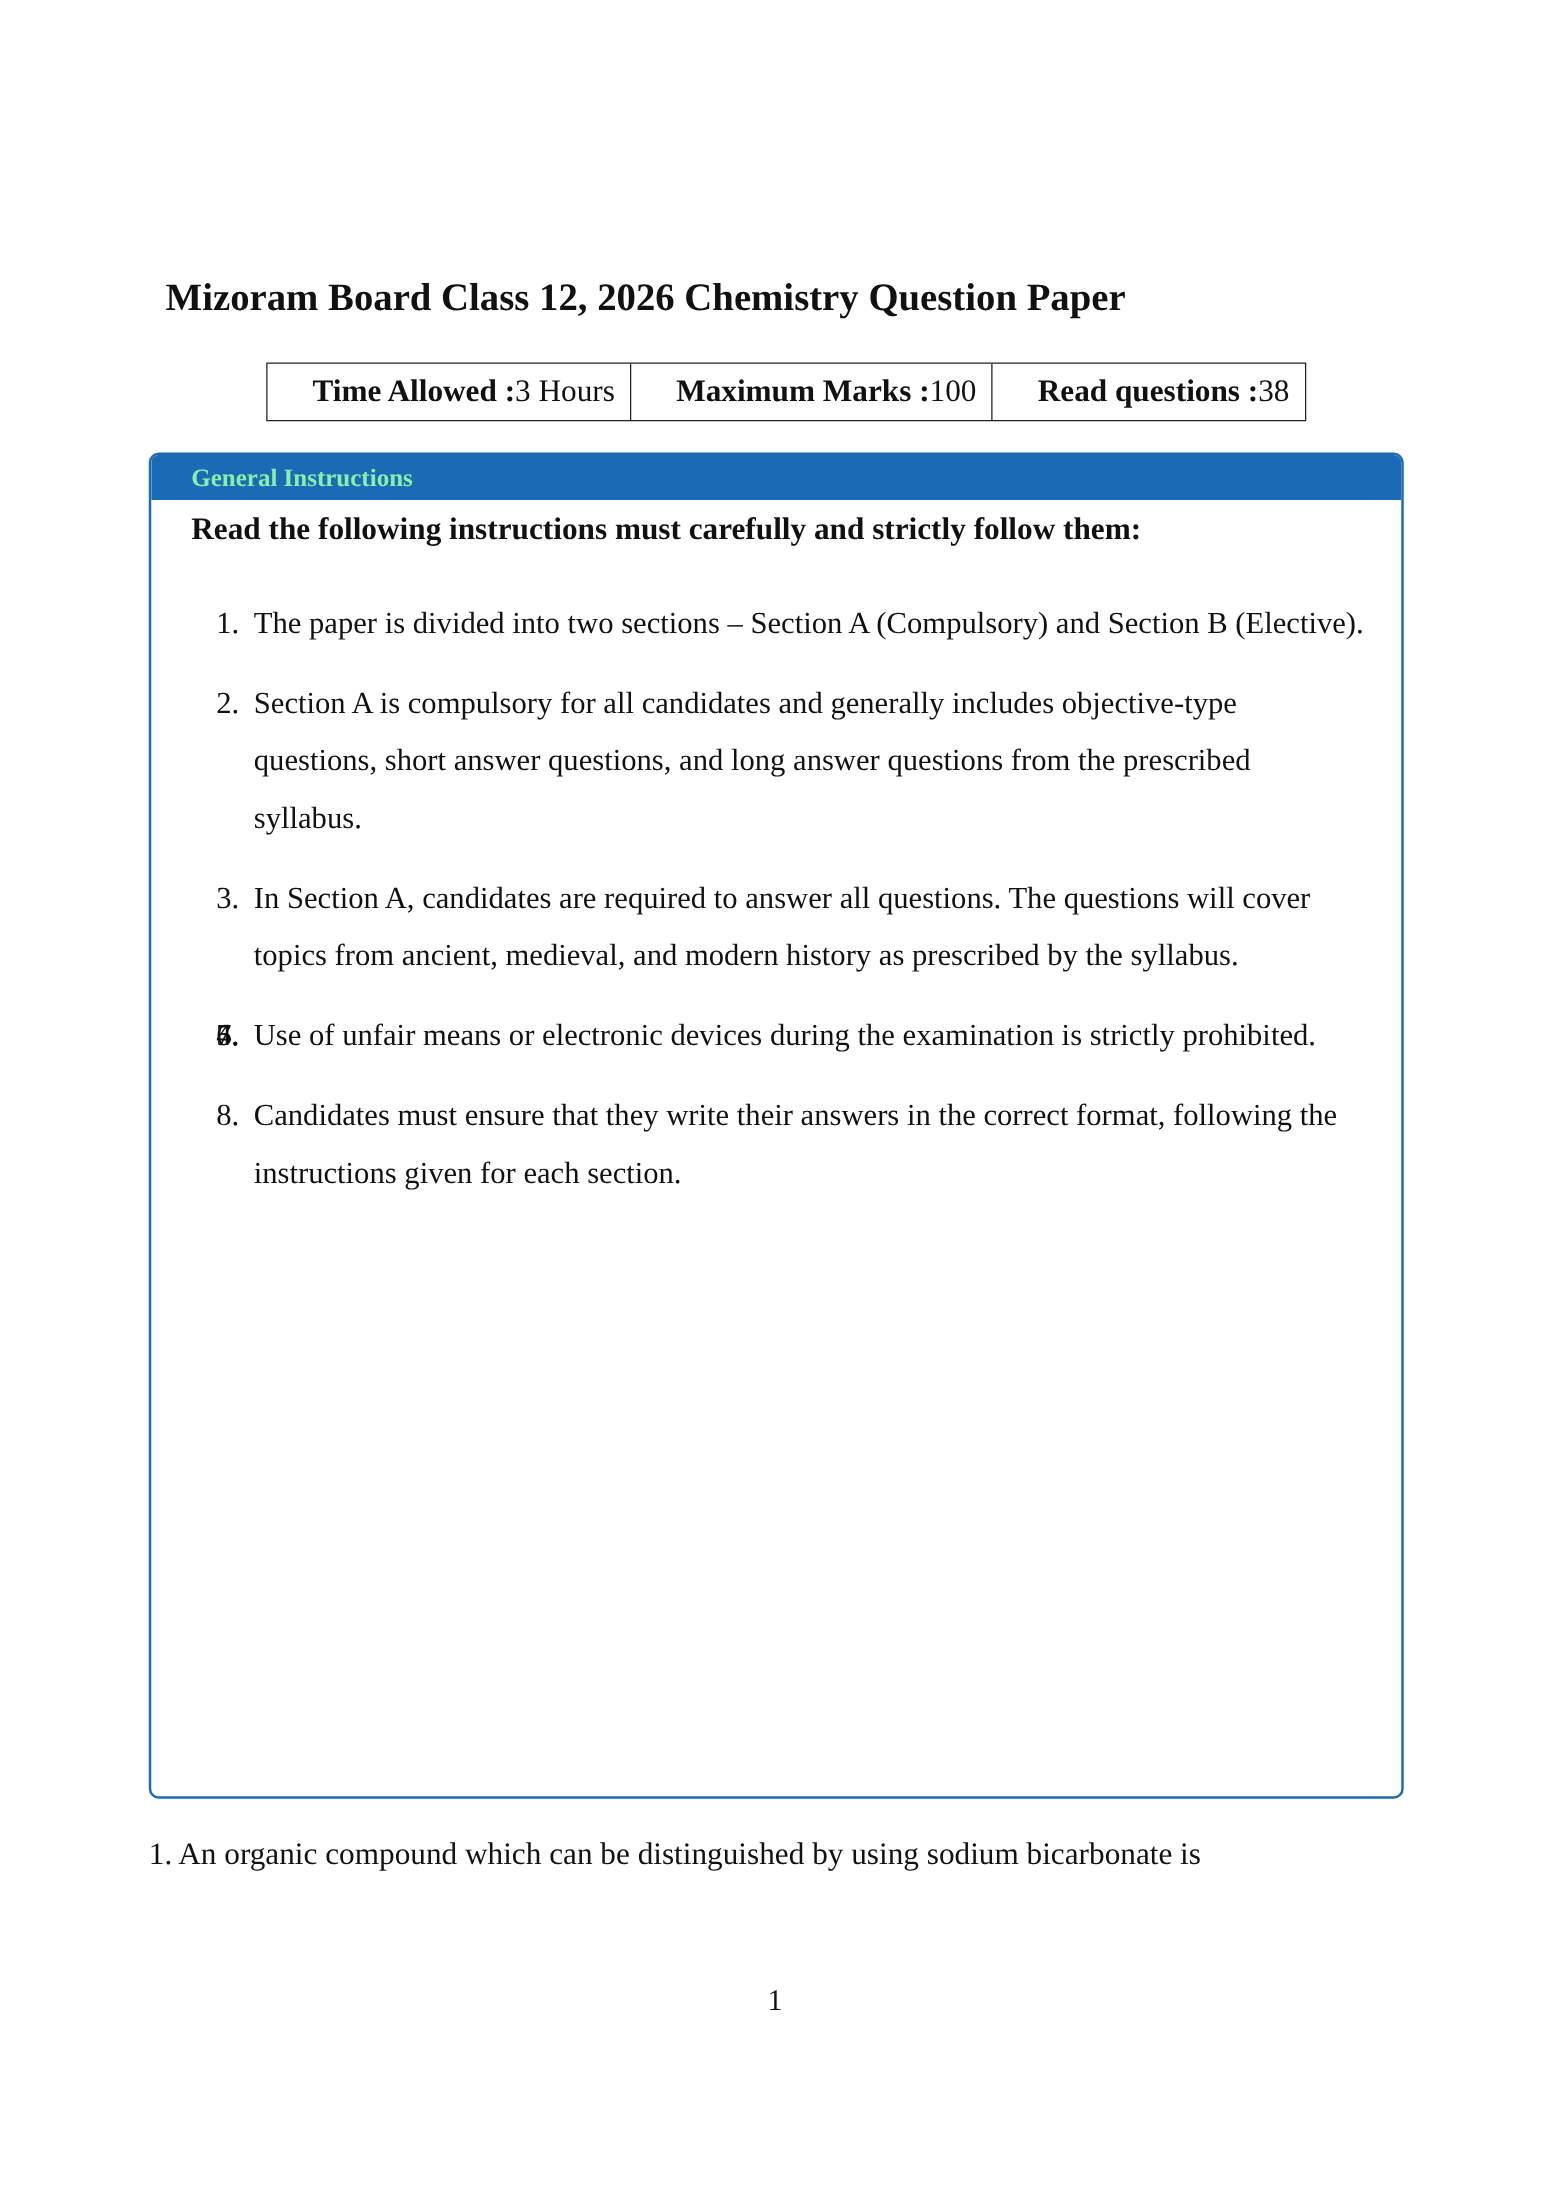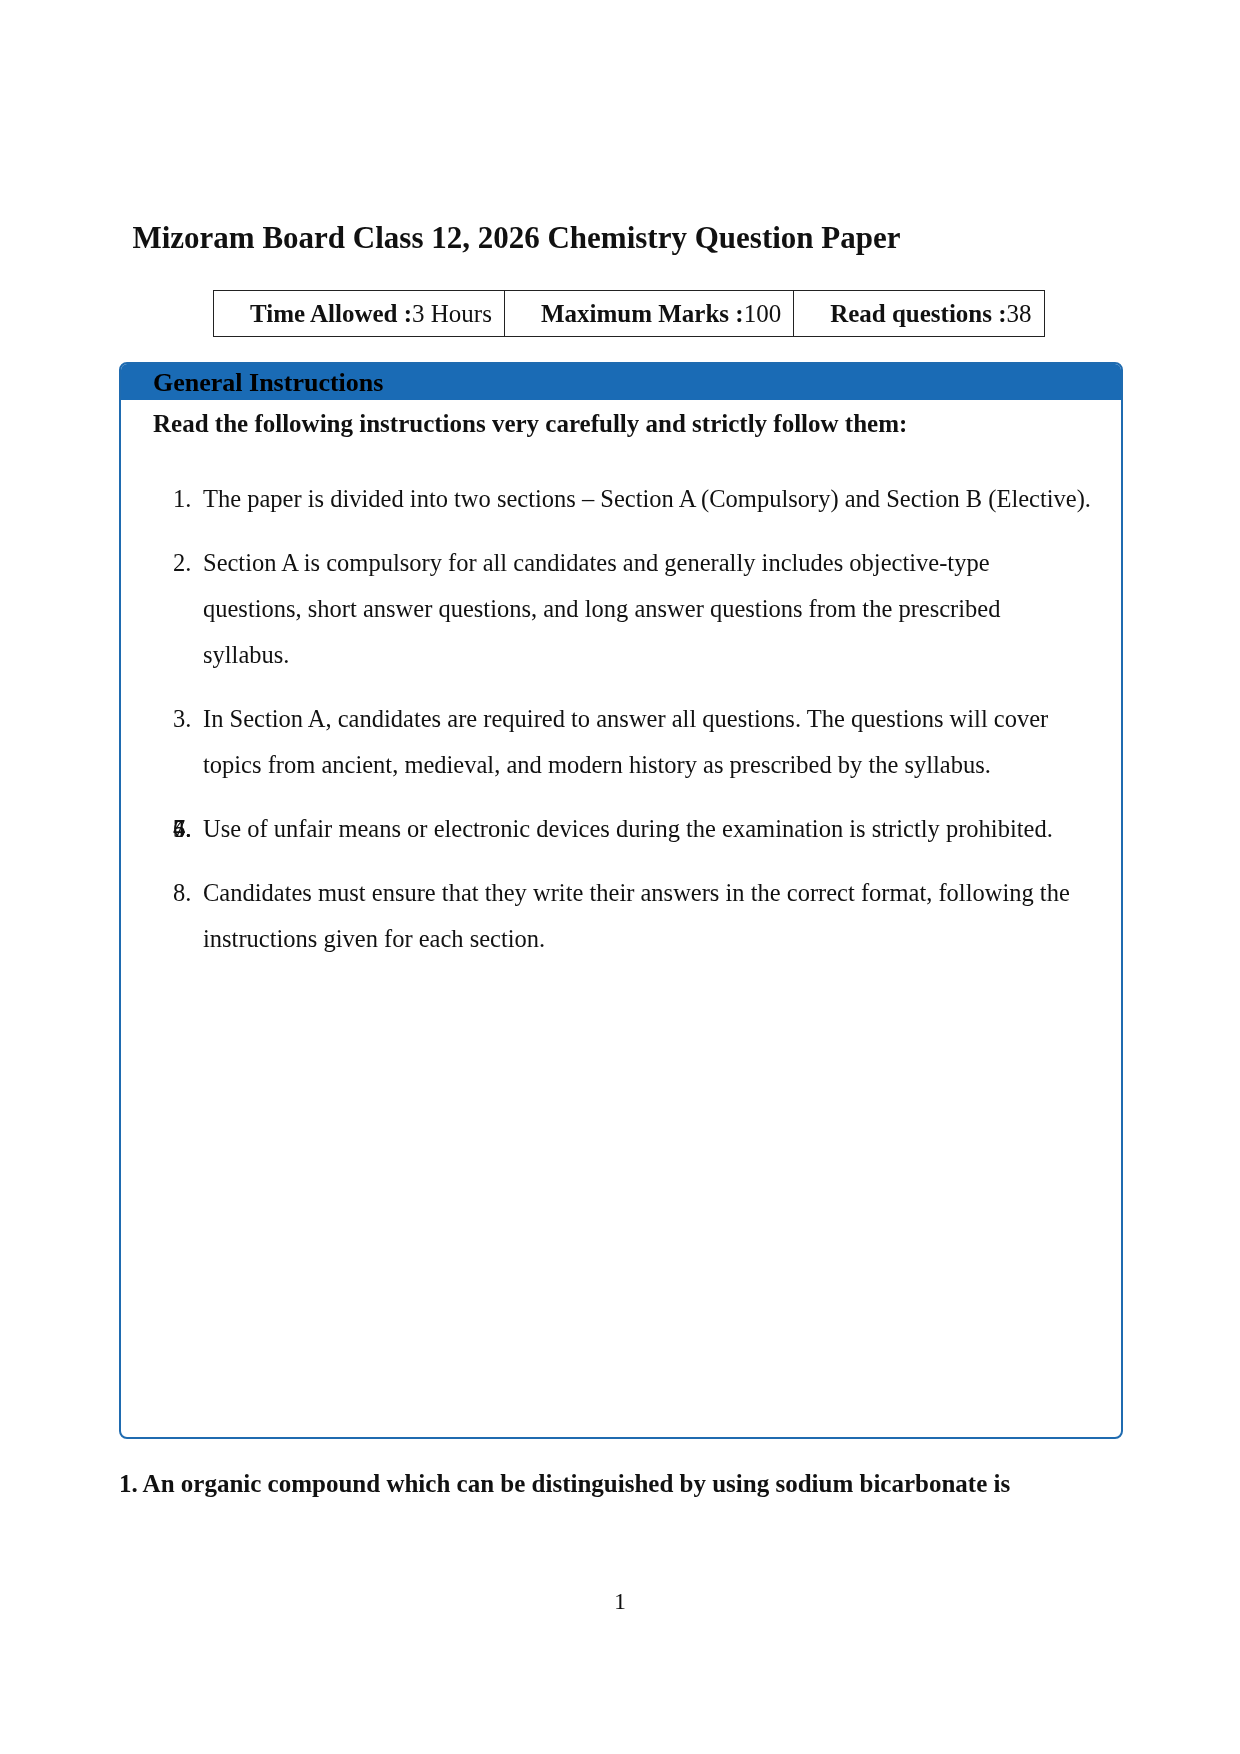--- a/index.html
+++ b/index.html
@@ -21,31 +21,31 @@
     font-size: 25px; white-space: nowrap; border-right: 1.3px solid #222;
   }
   .meta-cell:last-child { border-right: none; }
   .meta-cell b { font-weight: bold; margin-left: 24px; }
   .gi-box {
     position: absolute; left: 119px; top: 362px; width: 1004px; height: 1077px;
     border: 2.5px solid #1f6bb0; border-radius: 8px; box-sizing: border-box;
     overflow: hidden;
   }
   .gi-header {
-    background: #1a6bb5; color: #000000; height: 36px; line-height: 38px;
-    padding-left: 32px; font-weight: bold; font-size: 26px;
+    background: #1a6bb5; color: #86efac; height: 36px; line-height: 38px;
+    padding-left: 32px; font-weight: bold; font-size: 20px;
   }
   .gi-lead {
     position: absolute; left: 32px; top: 46px; font-weight: bold; font-size: 25px;
   }
   .gi-list { position: absolute; left: 0; top: 112px; width: 100%; margin: 0; padding: 0; list-style: none; }
   .gi-item { position: relative; padding-left: 82px; padding-right: 30px; font-size: 24.5px; line-height: 46px; margin-bottom: 18px; }
   .gi-num { position: absolute; left: 52px; top: 0; }
   .q1 {
-    position: absolute; left: 119px; top: 1470px; font-weight: bold; font-size: 25px;
+    position: absolute; left: 119px; top: 1470px; font-weight: normal; font-size: 25px;
   }
   .page-num {
     position: absolute; left: 0; width: 1240px; top: 1588px; text-align: center; font-size: 24px;
   }
 </style>
 </head>
 <body>
 
 <div class="title">Mizoram Board Class 12, 2026 Chemistry Question Paper</div>
 
@@ -59,21 +59,21 @@
       <span>100</span>
   </div>
   <div class="meta-cell">
     <b>Read questions :</b>
       <span>38</span>
   </div>
 </div>
 
 <div class="gi-box">
   <div class="gi-header">General Instructions</div>
-  <div class="gi-lead">Read the following instructions very carefully and strictly follow them:</div>
+  <div class="gi-lead">Read the following instructions must carefully and strictly follow them:</div>
   <ol class="gi-list">
     <li class="gi-item"><span class="gi-num">1.</span><span>The paper is divided into two sections – Section A (Compulsory) and Section B (Elective).</span></li>
     <li class="gi-item"><span class="gi-num">2.</span><span>Section A is compulsory for all candidates and generally includes objective-type questions, short answer questions, and long answer questions from the prescribed syllabus.</span></li>
     <li class="gi-item"><span class="gi-num">3.</span><span>In Section A, candidates are required to answer all questions. The questions will cover topics from ancient, medieval, and modern history as prescribed by the syllabus.</span></li>
     <li class="gi-item"><span class="gi-num">4.</span></li>
     <li class="gi-item"><span class="gi-num">5.</span></li>
     <li class="gi-item"><span class="gi-num">6.</span></li>
     <li class="gi-item"><span class="gi-num">7.</span><span>Use of unfair means or electronic devices during the examination is strictly prohibited.</span></li>
     <li class="gi-item"><span class="gi-num">8.</span><span>Candidates must ensure that they write their answers in the correct format, following the instructions given for each section.</span></li>
   </ol>

